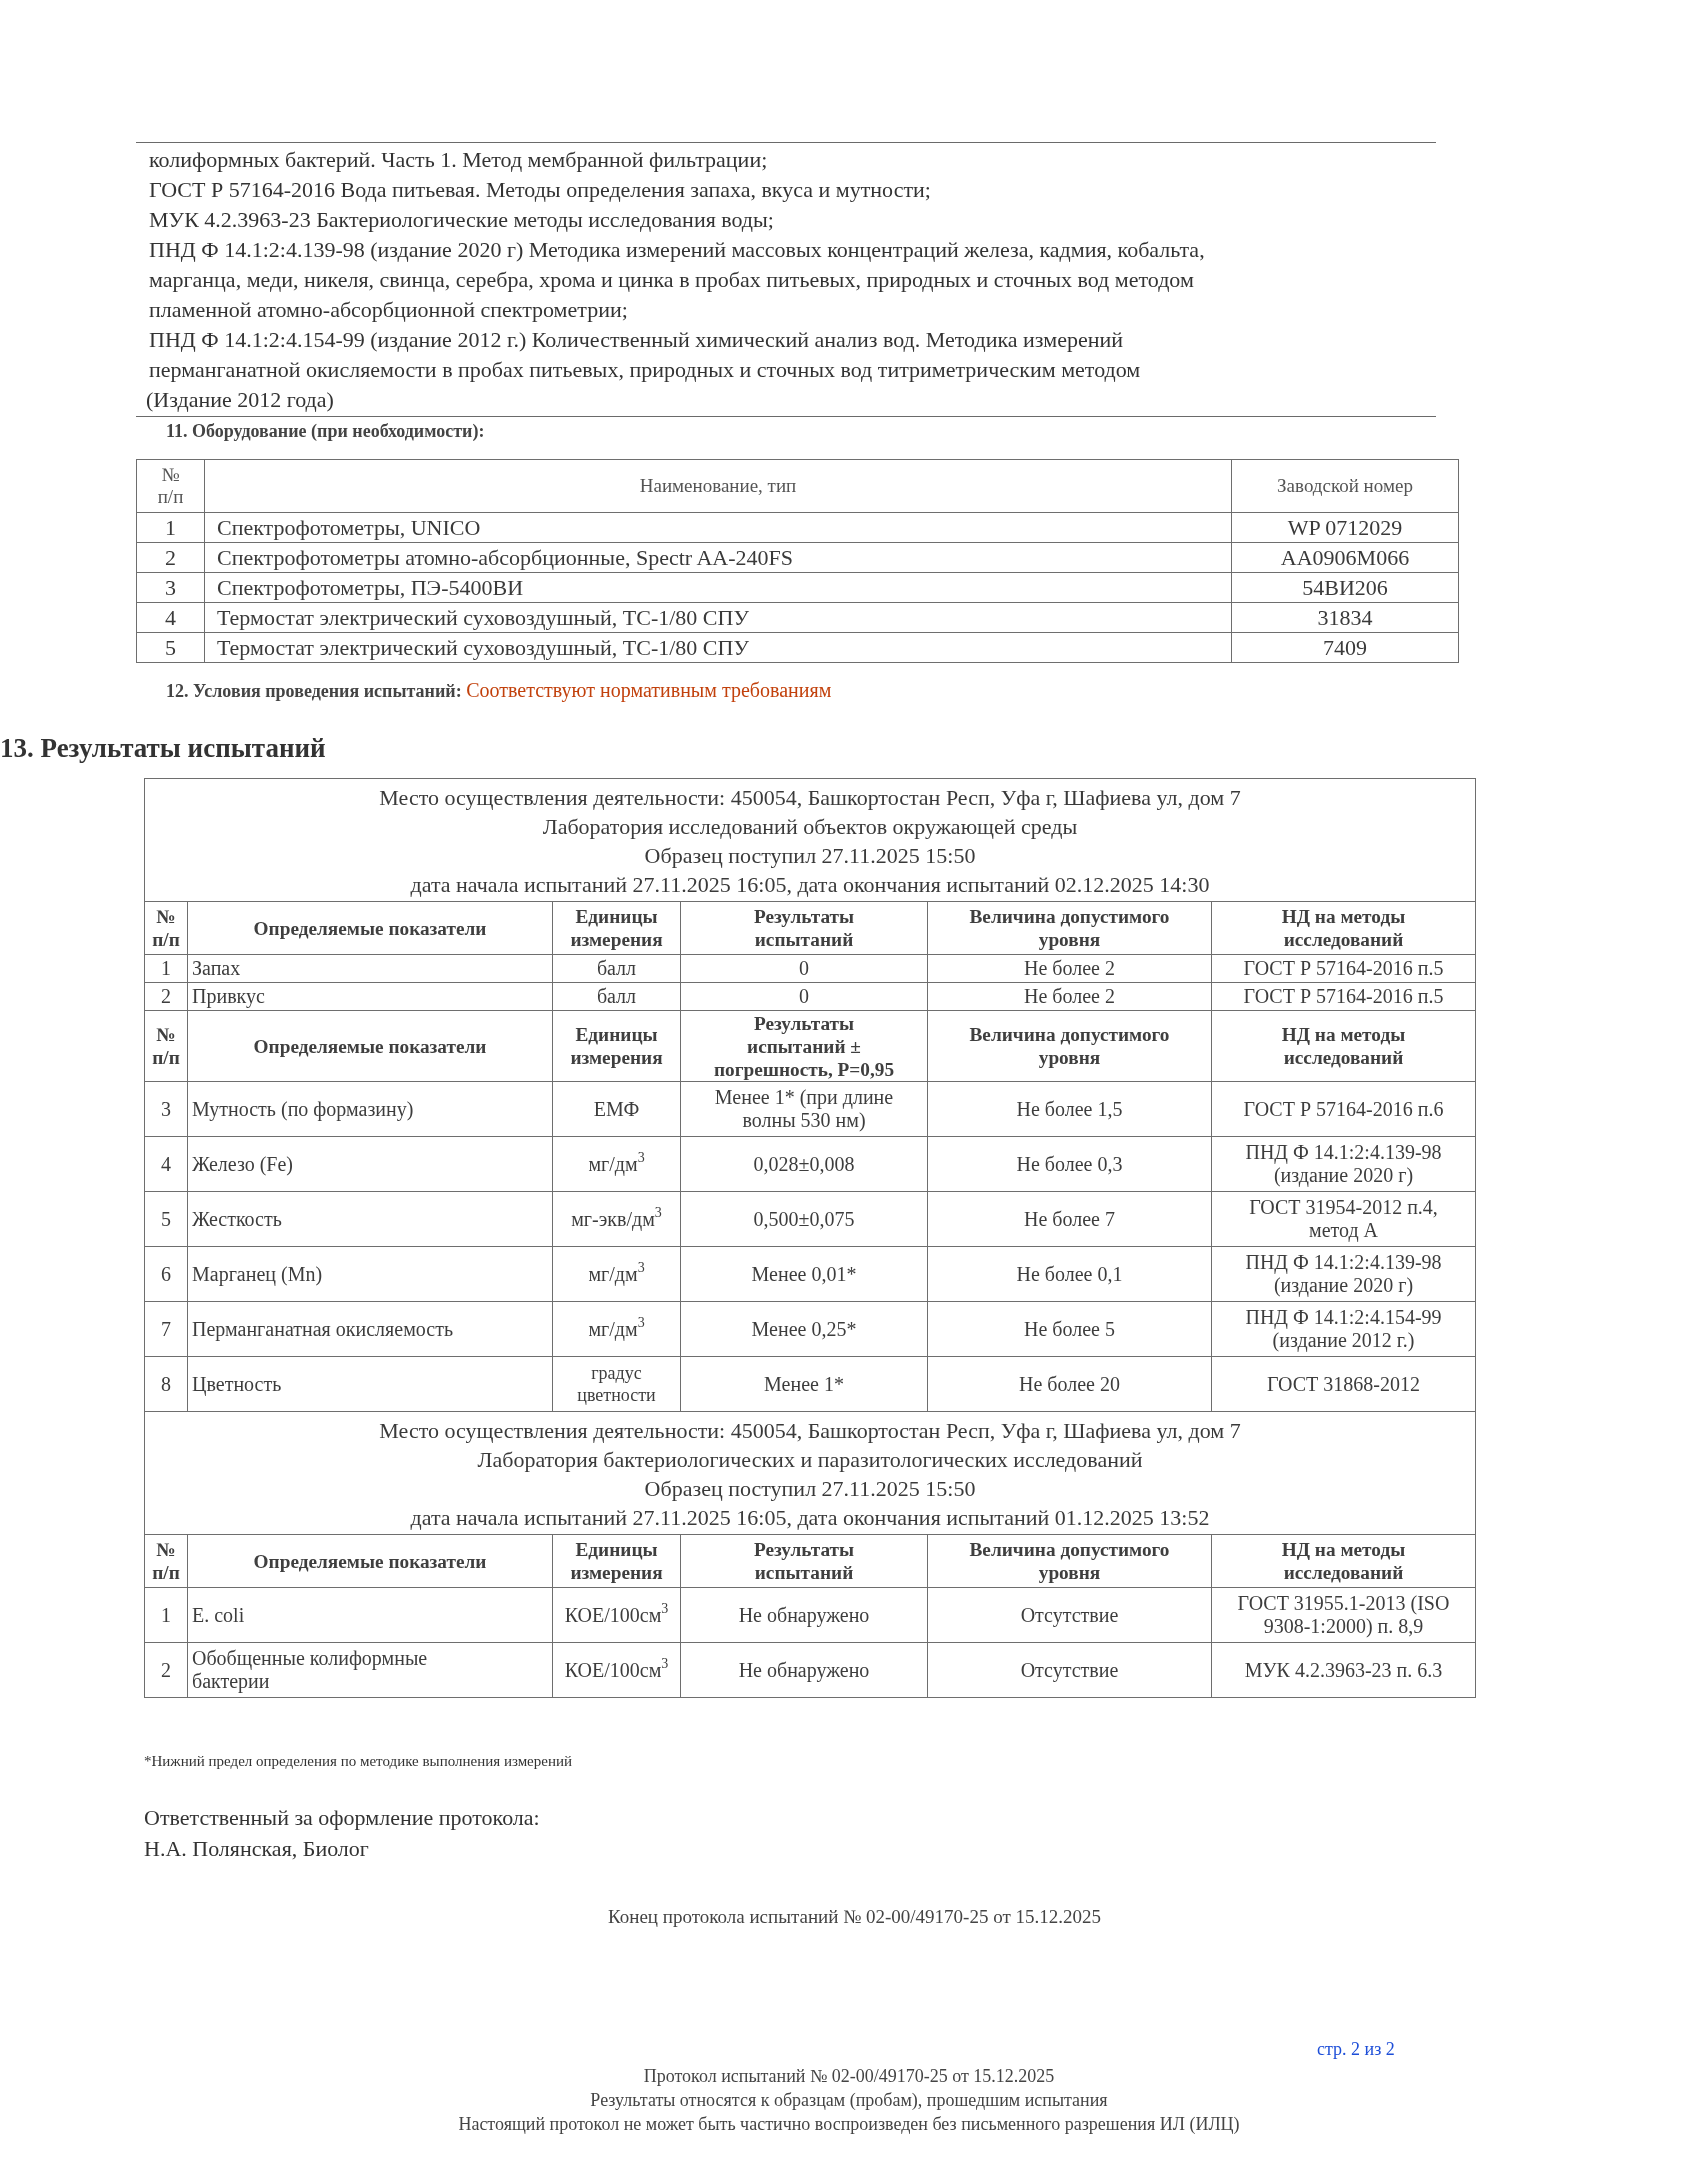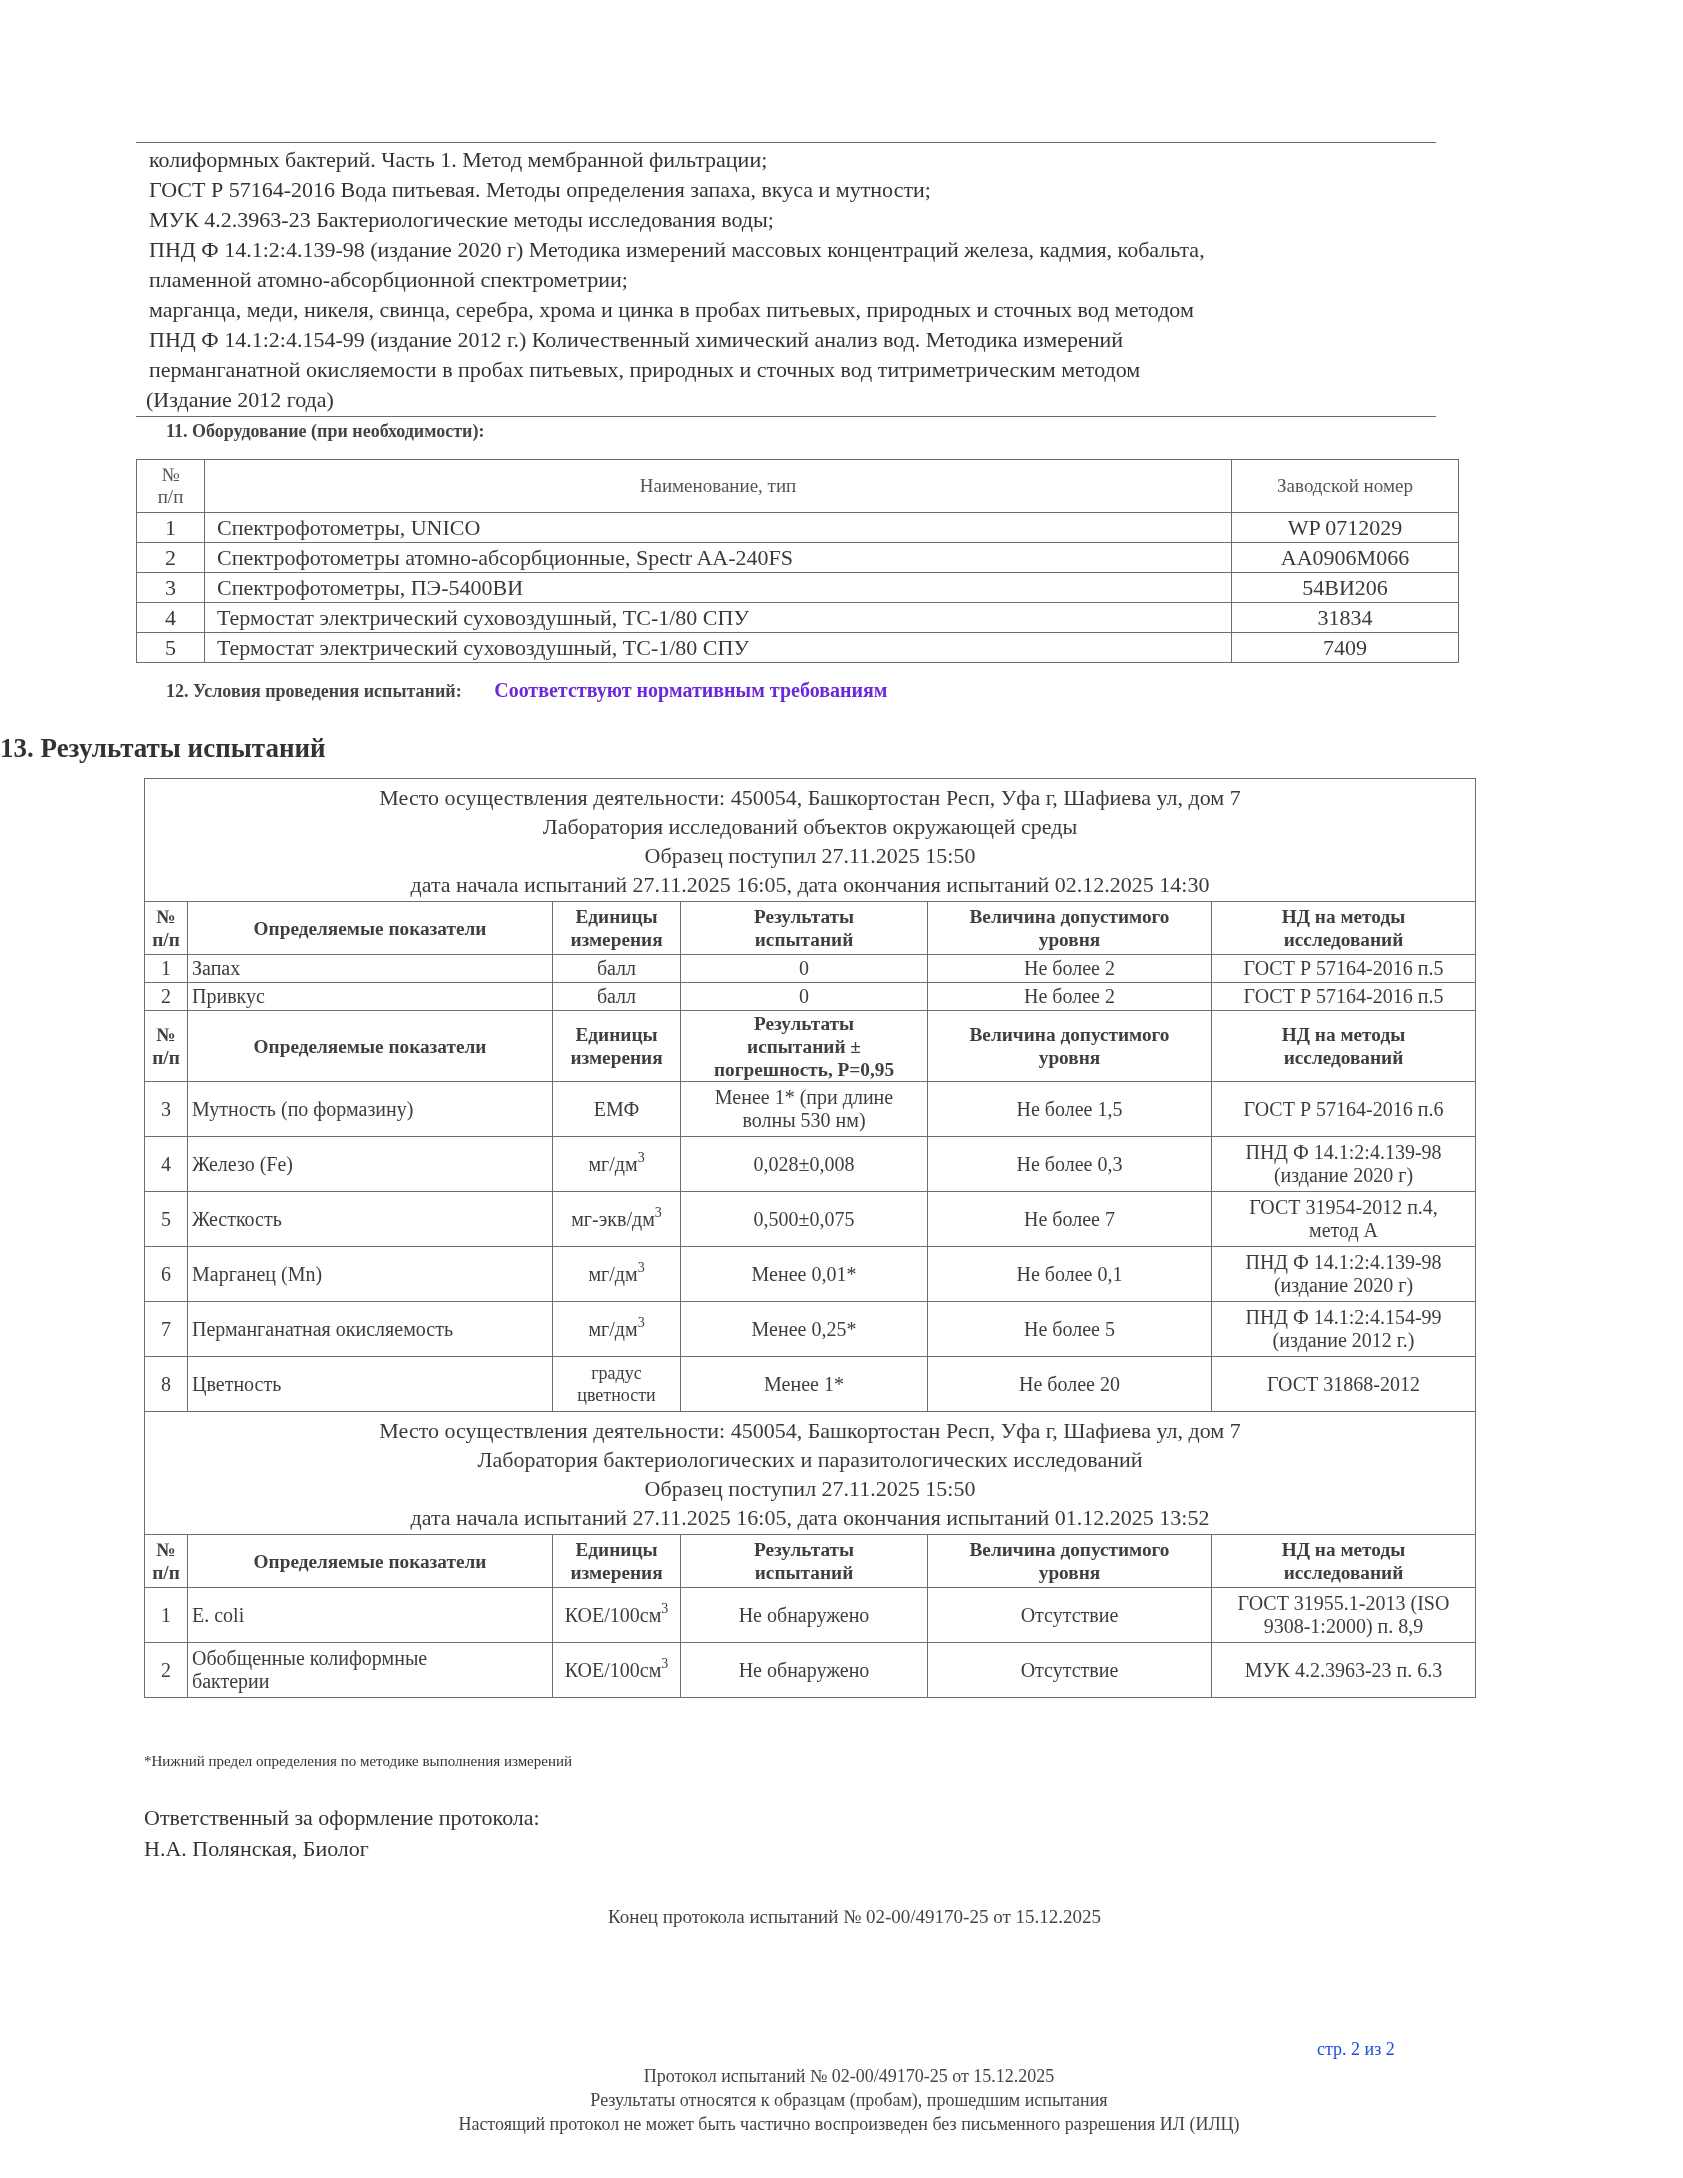--- a/index.html
+++ b/index.html
@@ -6,21 +6,21 @@
   body {
     width: 1683px; height: 2178px; position: relative; overflow: hidden;
     font-family: "Liberation Serif", "DejaVu Serif", serif;
     color: #3a3a3a;
   }
   .abs { position: absolute; }
   .rule { position: absolute; height: 0; border-top: 1.6px solid #6a6a6a; }
   .methods { left: 149px; top: 145px; width: 1297px; font-size: 22px; line-height: 30px; color: #333; }
   .methods p { margin: 0; }
   .sec-title { font-size: 18px; font-weight: bold; color: #444; }
-  .sec-title .plain { font-weight: bold; font-size: 20px; color: #6d28d9; margin-left: 28px; }
+  .sec-title .plain { font-weight: normal; font-size: 20px; color: #c2410c; }
   table { border-collapse: collapse; position: absolute; }
   td, th { border: 1.3px solid #6e6e6e; padding: 0 4px; }
 
   
   #equip { left: 136px; top: 459px; width: 1323px; font-size: 22px; color: #3a3a3a; }
   #equip th { font-weight: normal; font-size: 19px; color: #555; height: 52px; }
   #equip td { height: 29px; line-height: 28px; }
   #equip .c-num { width: 59px; text-align: center; }
   #equip .c-ser { width: 218px; text-align: center; }
   #equip td.c-name { padding-left: 12px; }
@@ -55,22 +55,22 @@
 </head>
 <body>
 
 <div class="rule" style="left:136px; top:142px; width:1300px;"></div>
 
 <div class="abs methods">
   <p>колиформных бактерий. Часть 1. Метод мембранной фильтрации;</p>
   <p>ГОСТ Р 57164-2016 Вода питьевая. Методы определения запаха, вкуса и мутности;</p>
   <p>МУК 4.2.3963-23 Бактериологические методы исследования воды;</p>
   <p>ПНД Ф 14.1:2:4.139-98 (издание 2020 г) Методика измерений массовых концентраций железа, кадмия, кобальта,</p>
+  <p>марганца, меди, никеля, свинца, серебра, хрома и цинка в пробах питьевых, природных и сточных вод методом</p>
   <p>пламенной атомно-абсорбционной спектрометрии;</p>
-  <p>марганца, меди, никеля, свинца, серебра, хрома и цинка в пробах питьевых, природных и сточных вод методом</p>
   <p>ПНД Ф 14.1:2:4.154-99 (издание 2012 г.) Количественный химический анализ вод. Методика измерений</p>
   <p>перманганатной окисляемости в пробах питьевых, природных и сточных вод титриметрическим методом</p>
   <p style="margin-left:-3px;">(Издание 2012 года)</p>
 </div>
 
 <div class="rule" style="left:136px; top:416px; width:1300px;"></div>
 
 <div class="abs sec-title" style="left:166px; top:421px;">11. Оборудование (при необходимости):</div>
 
 <table id="equip">

